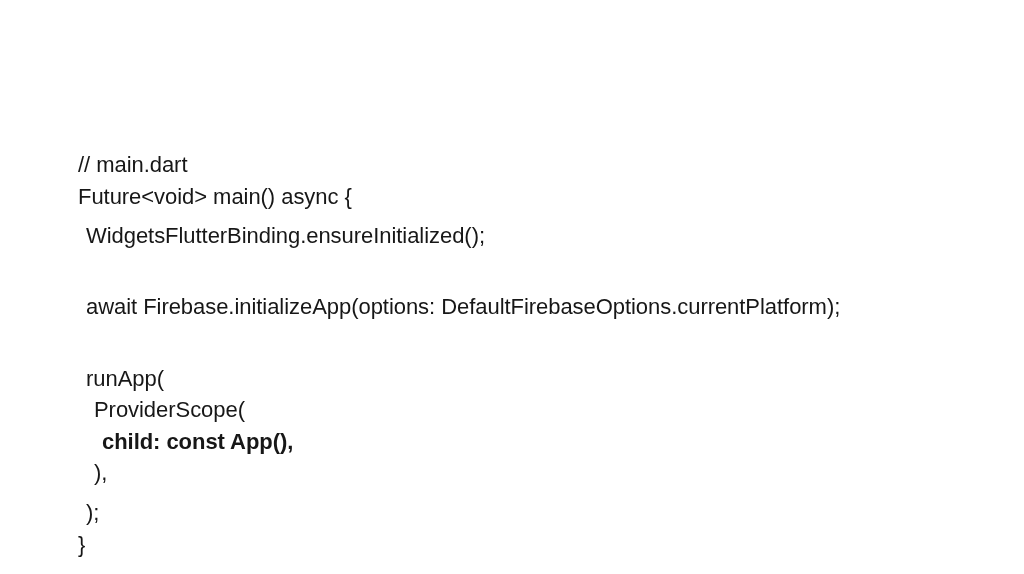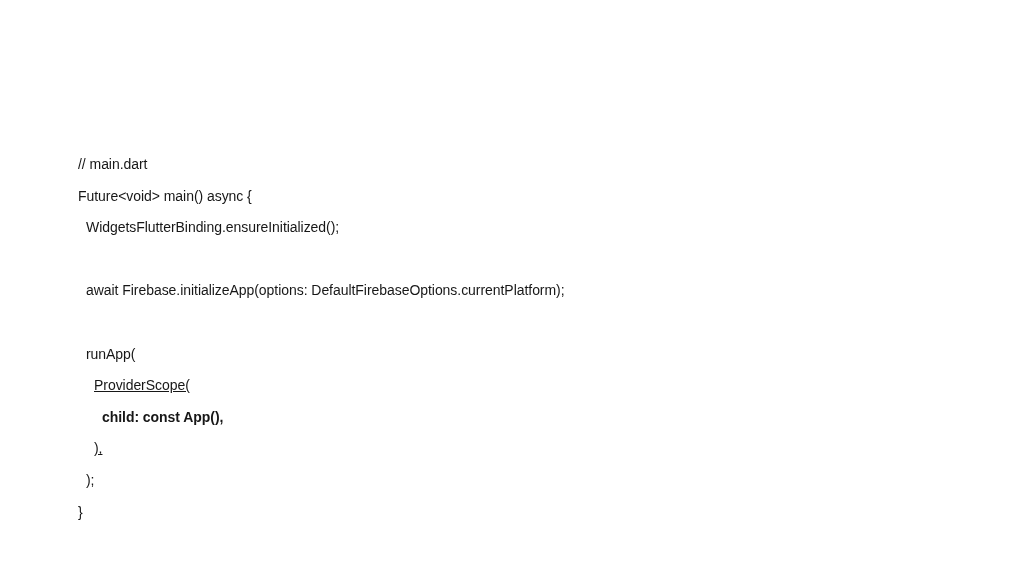--- a/index.html
+++ b/index.html
@@ -19,36 +19,36 @@
     height: 574px;
     background: #ffffff;
   }
   .code-block {
     position: absolute;
     left: 78px;
     top: 149px;
     width: 880px;
     color: #171717;
     font-family: "Liberation Sans", sans-serif;
-    font-size: 14px;
+    font-size: 22px;
     line-height: 31.6px;
     letter-spacing: -0.05px;
     white-space: pre;
   }
   .code-line {
     display: block;
     height: 31.6px;
     white-space: pre;
   }
   .code-line.blank {
     height: 31.6px;
   }
   .ind-0 { padding-left: 0px; }
-  .ind-1 { padding-left: 8px; }
-  .ind-2 { padding-left: 16px; text-decoration: underline; }
+  .ind-1 { padding-left: 8px; margin-top: 8px; }
+  .ind-2 { padding-left: 16px; }
   .ind-3 { padding-left: 24px; font-weight: bold; }
 </style>
 </head>
 <body>
 
 <div class="slide">
   <div class="code-block"><span class="code-line ind-0">// main.dart</span><span class="code-line ind-0">Future&lt;void&gt; main() async {</span><span class="code-line ind-1">WidgetsFlutterBinding.ensureInitialized();</span><span class="code-line ind-0 blank"></span><span class="code-line ind-1">await Firebase.initializeApp(options: DefaultFirebaseOptions.currentPlatform);</span><span class="code-line ind-0 blank"></span><span class="code-line ind-1">runApp(</span><span class="code-line ind-2">ProviderScope(</span><span class="code-line ind-3">child: const App(),</span><span class="code-line ind-2">),</span><span class="code-line ind-1">);</span><span class="code-line ind-0">}</span></div>
 </div>
 
 </body></html>

